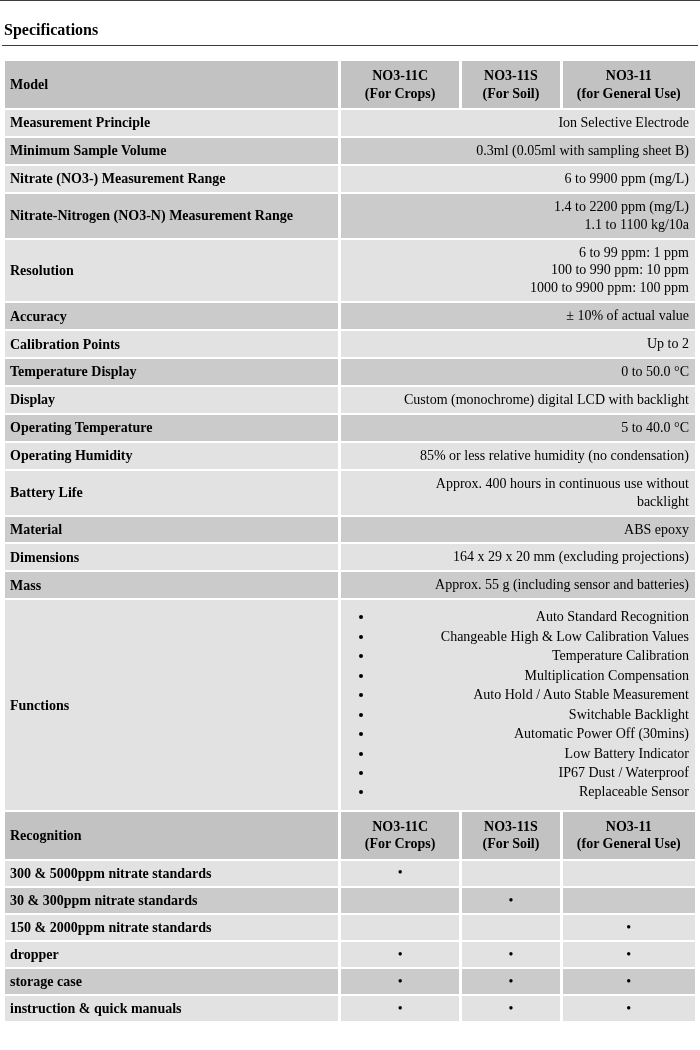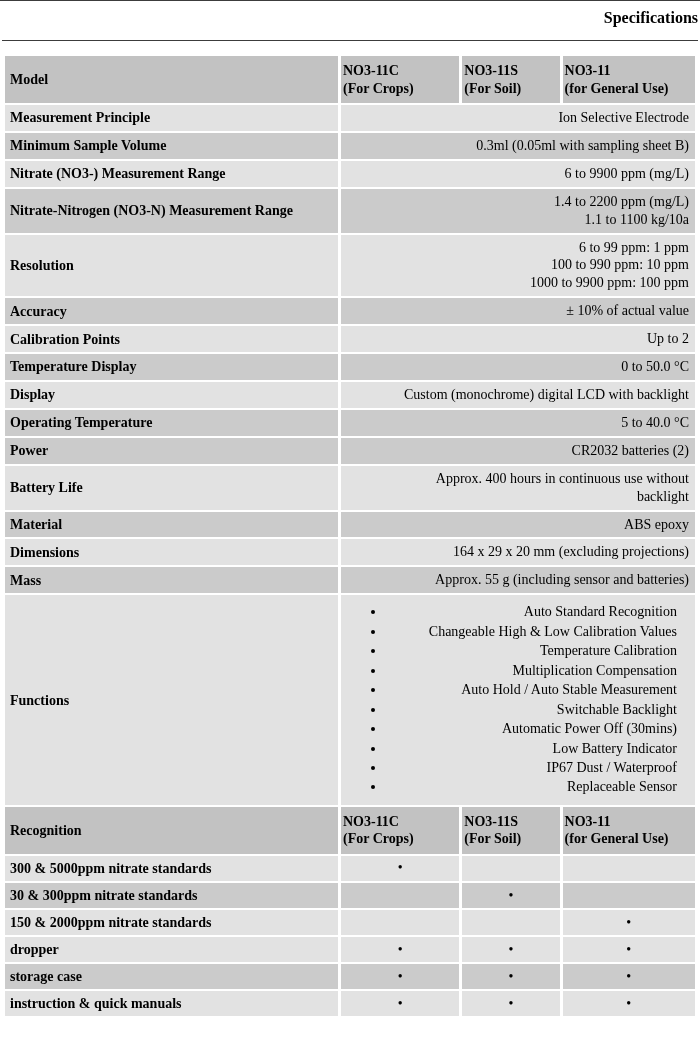--- a/index.html
+++ b/index.html
@@ -12,24 +12,23 @@
   body{
     width:700px;
     font-family:"Liberation Serif", serif;
     color:#000;
     -webkit-font-smoothing:antialiased;
   }
   .page{padding:2px 2px 6px 2px;border-top:1px solid var(--rule);}
   .title{
     font-size:16px;
     font-weight:bold;
-    margin:0 0 0 0;
-    padding:6px 0 13px 2px;
+    margin:12px 0 0 0;
+    padding:6px 0 6px 2px;
     border-bottom:1px solid var(--rule);
-    text-align:right;
   }
   table.spec-table{
     margin-top:13px;
     width:696px;
     table-layout:fixed;
     border-collapse:separate;
     border-spacing:3px 2px;
     font-size:14px;
   }
   col.c-label{width:332px;}
@@ -47,37 +46,37 @@
     padding:4px 6px;
     white-space:pre-line;
     line-height:1.28;
     text-align:right;
   }
   tr.light>th, tr.light>td{background:var(--row-light);}
   tr.dark>th, tr.dark>td{background:var(--row-dark);}
   tr.header-row>th{background:var(--header-bg);}
   th.mcol{
     font-weight:bold;
-    text-align:left;
+    text-align:center;
     padding:6px 2px;
     line-height:1.25;
   }
   td.mark{
     text-align:center;
     padding:4px 2px;
   }
   td.fn{padding:7px 6px;}
   ul.fn-list{
     margin:0;
     padding:0 0 0 27px;
     list-style-type:disc;
   }
   ul.fn-list li{
     line-height:1.32;
-    margin:1px 12px;
+    margin:1px 0;
   }
 </style>
 </head>
 <body>
 
 <div class="page">
   <h2 class="title">Specifications</h2>
 
   <table class="spec-table">
     <colgroup>
@@ -142,23 +141,23 @@
           <td class="val" colspan="3">0 to 50.0 °C</td>
         </tr>
         <tr class="light">
           <th class="lbl">Display</th>
           <td class="val" colspan="3">Custom (monochrome) digital LCD with backlight</td>
         </tr>
         <tr class="dark">
           <th class="lbl">Operating Temperature</th>
           <td class="val" colspan="3">5 to 40.0 °C</td>
         </tr>
-        <tr class="dark">
-          <th class="lbl">Power</th>
-          <td class="val" colspan="3">CR2032 batteries (2)</td>
+        <tr class="light">
+          <th class="lbl">Operating Humidity</th>
+          <td class="val" colspan="3">85% or less relative humidity (no condensation)</td>
         </tr>
         <tr class="light">
           <th class="lbl">Battery Life</th>
           <td class="val" colspan="3">Approx. 400 hours in continuous use without
 backlight</td>
         </tr>
         <tr class="dark">
           <th class="lbl">Material</th>
           <td class="val" colspan="3">ABS epoxy</td>
         </tr>

